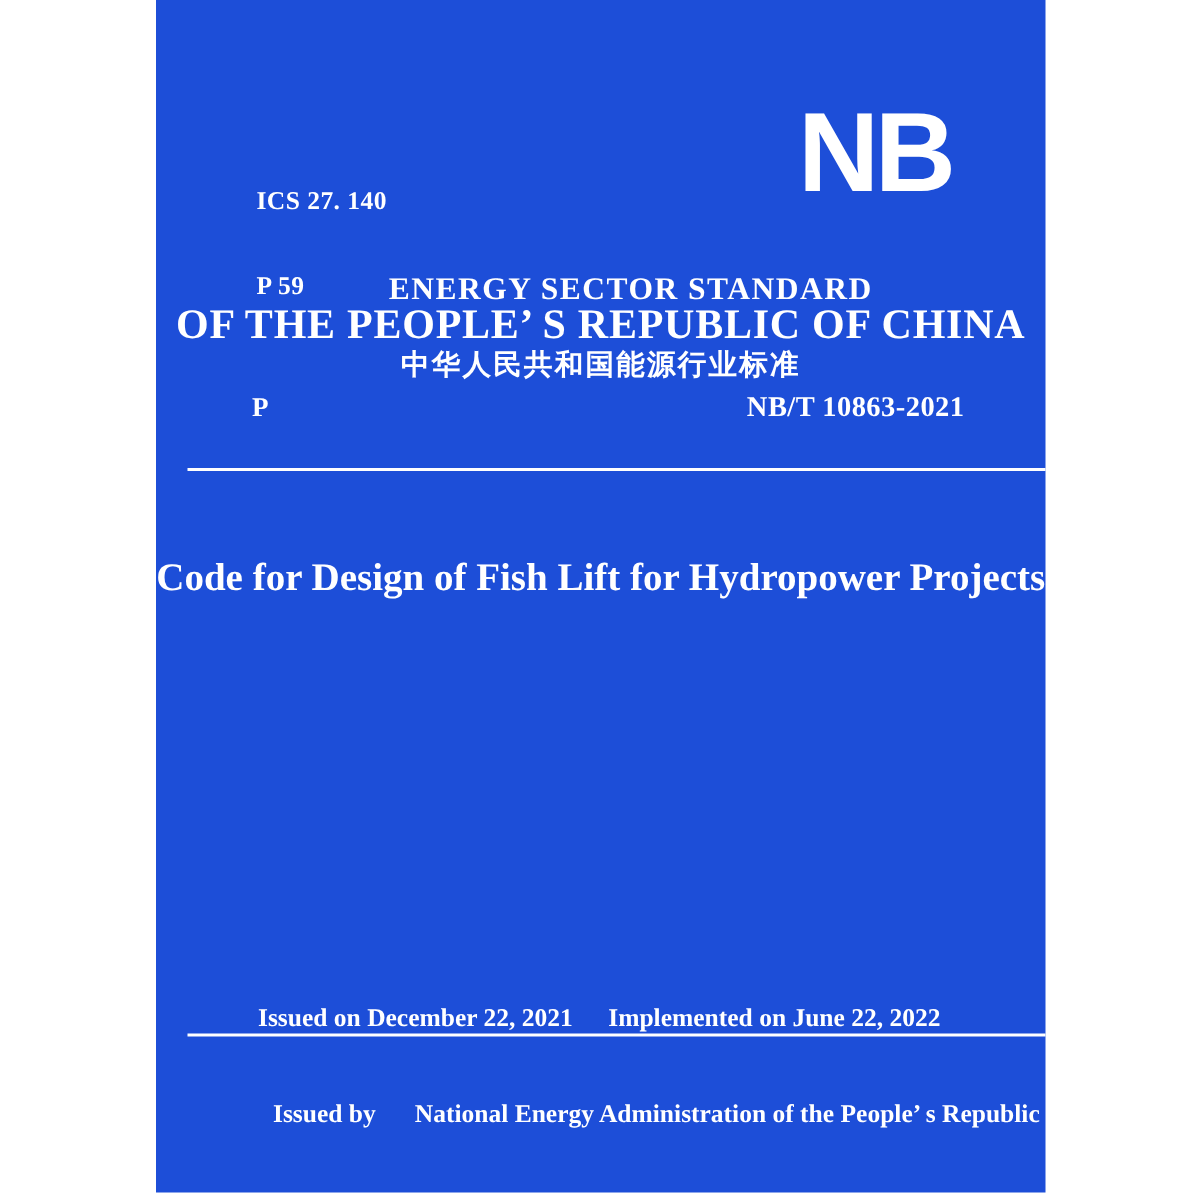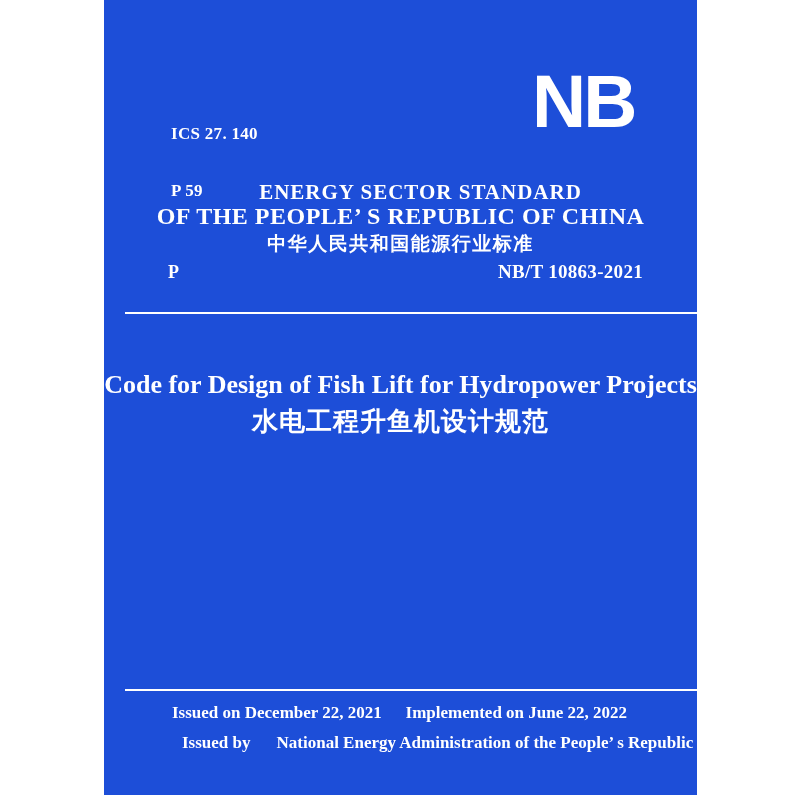--- a/index.html
+++ b/index.html
@@ -54,21 +54,21 @@
     text-align: center;
   }
   .heading-en-1 {
     font-size: 21px;
     font-weight: bold;
     letter-spacing: 1px;
     line-height: 24px;
     padding-left: 40px;
   }
   .heading-en-2 {
-    font-size: 24px;
+    font-size: 28px;
     font-weight: bold;
     letter-spacing: 0.5px;
     line-height: 25px;
   }
   .heading-cn {
     margin-top: 3px;
     font-family: "Liberation Sans", "DejaVu Sans", sans-serif;
     font-size: 19px;
     font-weight: bold;
     letter-spacing: 1.5px;
@@ -122,21 +122,20 @@
   }
   .dates-row {
     position: absolute;
     left: 68px;
     right: 70px;
     top: 669px;
     display: flex;
     justify-content: space-between;
     font-size: 17px;
     font-weight: bold;
-    margin-top: 34px;
   }
   .issuer-row {
     position: absolute;
     left: 78px;
     top: 701px;
     display: flex;
     gap: 26px;
     font-size: 17px;
     font-weight: bold;
     white-space: nowrap;
@@ -164,21 +163,20 @@
 
     <div class="class-row">
       <span class="doc-class">P</span>
       <span class="doc-number">NB/T 10863-2021</span>
     </div>
 
     <div class="rule rule-top"></div>
 
     <div class="title-block">
       <div class="title-en">Code for Design of Fish Lift for Hydropower Projects</div>
-      <div class="title-cn">水电工程升鱼机设计规范</div>
     </div>
 
     <div class="dates-row">
       <span>Issued on December 22, 2021</span>
       <span>Implemented on June 22, 2022</span>
     </div>
 
     <div class="rule rule-bottom"></div>
 
     <div class="issuer-row">

